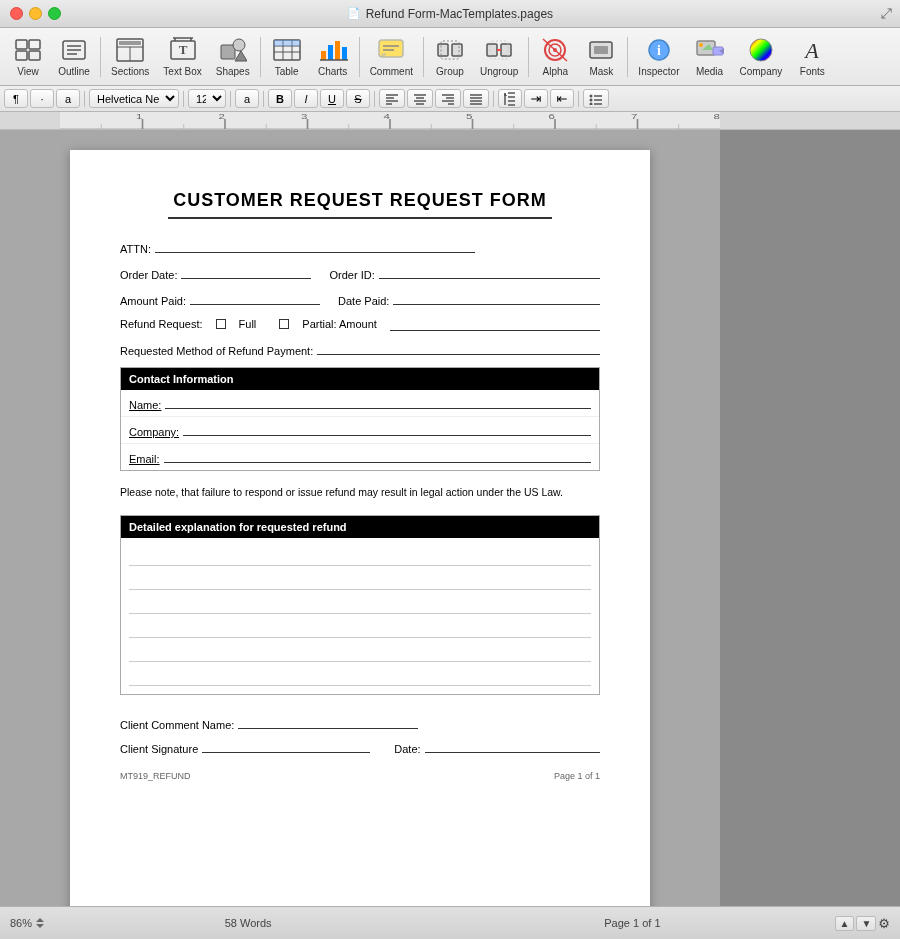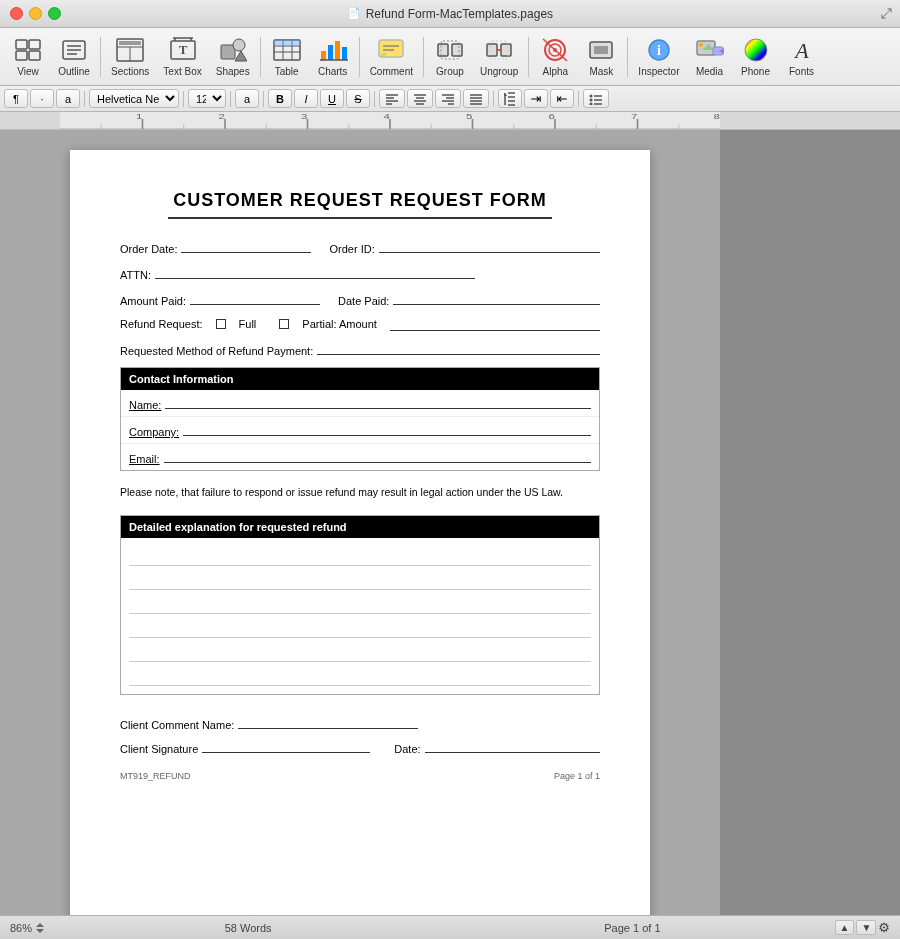--- a/index.html
+++ b/index.html
@@ -292,21 +292,21 @@
       color: #666;
       margin-top: 16px;
     }
 
     
     .status-bar {
       background: linear-gradient(to bottom, #e0e0e0, #d0d0d0);
       height: 24px;
       display: flex;
       align-items: center;
-      padding: 7px 10px;
+      padding: 16px 10px;
       border-top: 1px solid #b0b0b0;
       font-size: 11px;
       color: #444;
       gap: 0;
     }
     .status-zoom {
       display: flex;
       align-items: center;
       gap: 2px;
       margin-right: 10px;
@@ -536,21 +536,21 @@
             <stop offset="0%" style="stop-color:#f00"></stop>
             <stop offset="25%" style="stop-color:#ff0"></stop>
             <stop offset="50%" style="stop-color:#0f0"></stop>
             <stop offset="75%" style="stop-color:#00f"></stop>
             <stop offset="100%" style="stop-color:#f0f"></stop>
           </linearGradient>
         </defs>
         <circle cx="14" cy="13" r="11" fill="url(#cg)" stroke="#888" stroke-width="1"></circle>
       </svg>
     </div>
-    <span class="toolbar-label">Phone</span>
+    <span class="toolbar-label">Company</span>
   </div>
 
   <div class="toolbar-item">
     <div class="toolbar-icon">
       <svg width="28" height="26" viewBox="0 0 28 26">
         <text x="14" y="21" font-size="22" font-family="serif" fill="#333" text-anchor="middle" font-style="italic">A</text>
       </svg>
     </div>
     <span class="toolbar-label">Fonts</span>
   </div>
@@ -671,29 +671,29 @@
 
 <div class="main-area">
 
   <div class="canvas-area">
     <div class="page">
 
       <div class="form-title">CUSTOMER REQUEST REQUEST FORM</div>
       <div class="form-title-underline"></div>
 
       <div class="form-row">
+        <span>ATTN:</span>
+        <span class="form-line" style="width: 320px; flex: none;"></span>
+      </div>
+
+      <div class="form-row">
         <span>Order Date:</span>
         <span class="form-line-fixed" style="width:130px;"></span>
         <span style="margin-left:14px;">Order ID:</span>
         <span class="form-line"></span>
-      </div>
-
-      <div class="form-row">
-        <span>ATTN:</span>
-        <span class="form-line" style="width: 320px; flex: none;"></span>
       </div>
 
       <div class="form-row">
         <span>Amount Paid:</span>
         <span class="form-line-fixed" style="width:130px;"></span>
         <span style="margin-left:14px;">Date Paid:</span>
         <span class="form-line"></span>
       </div>
 
       <div class="checkbox-row">

